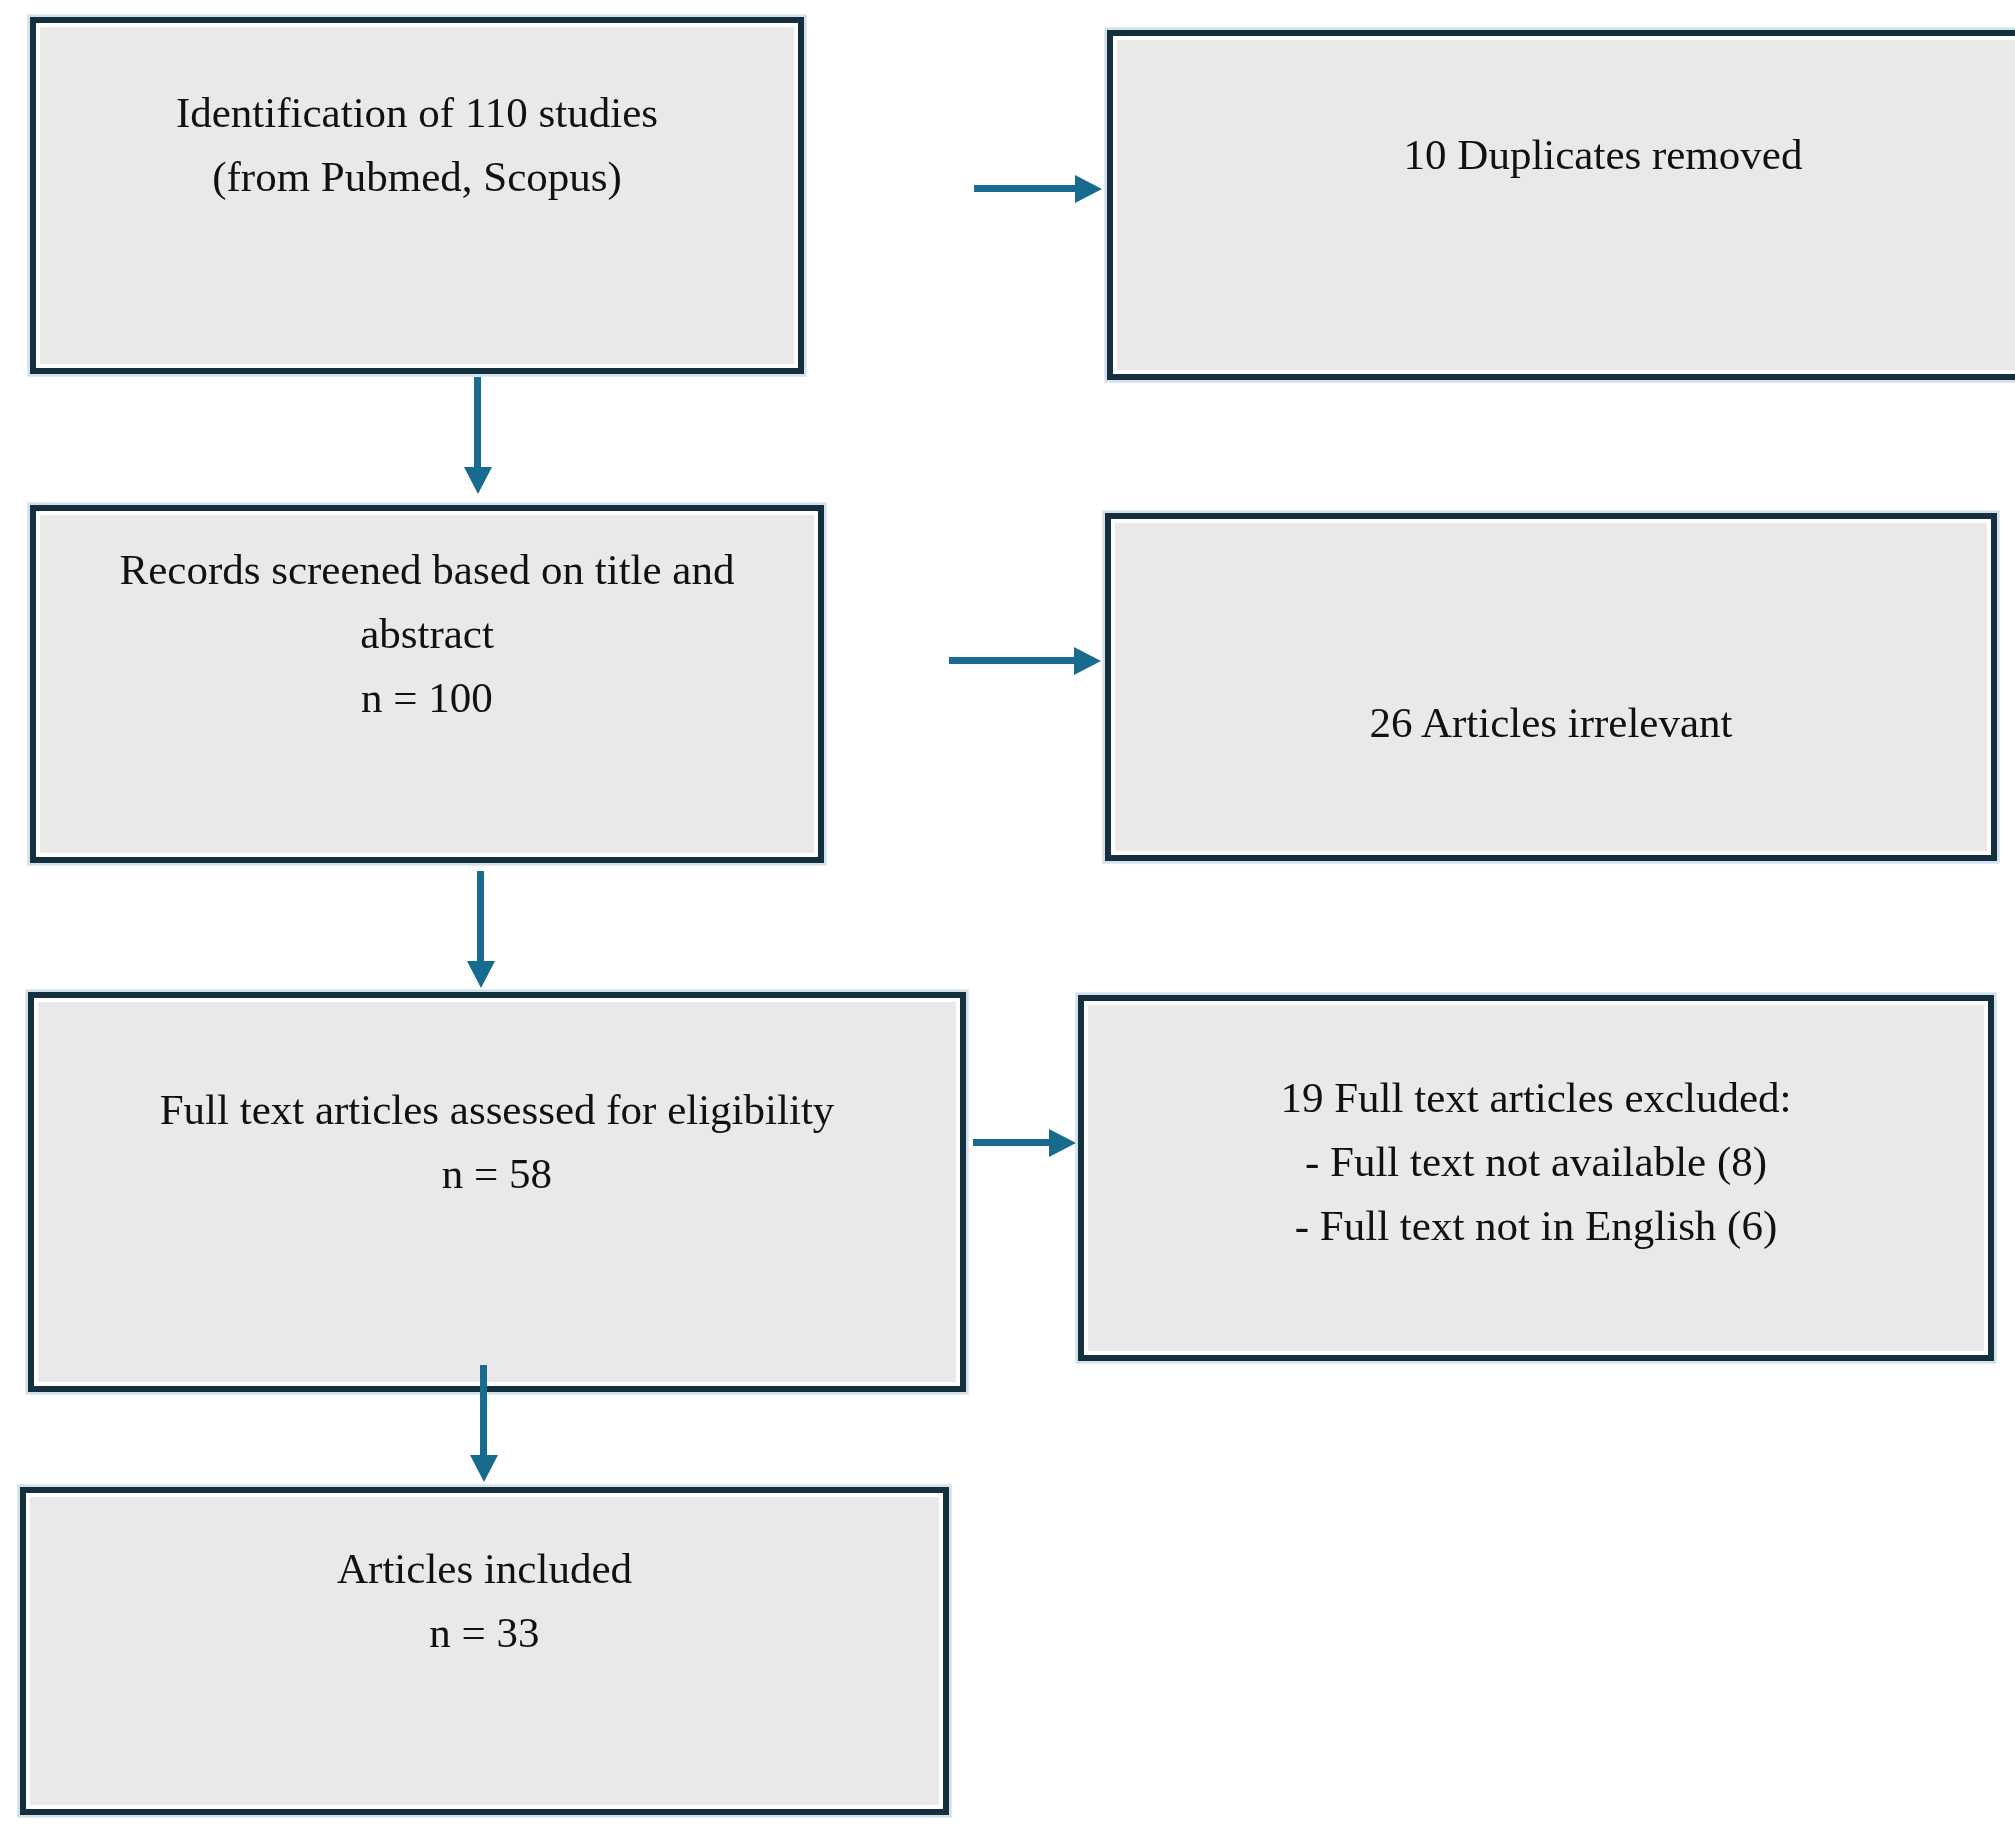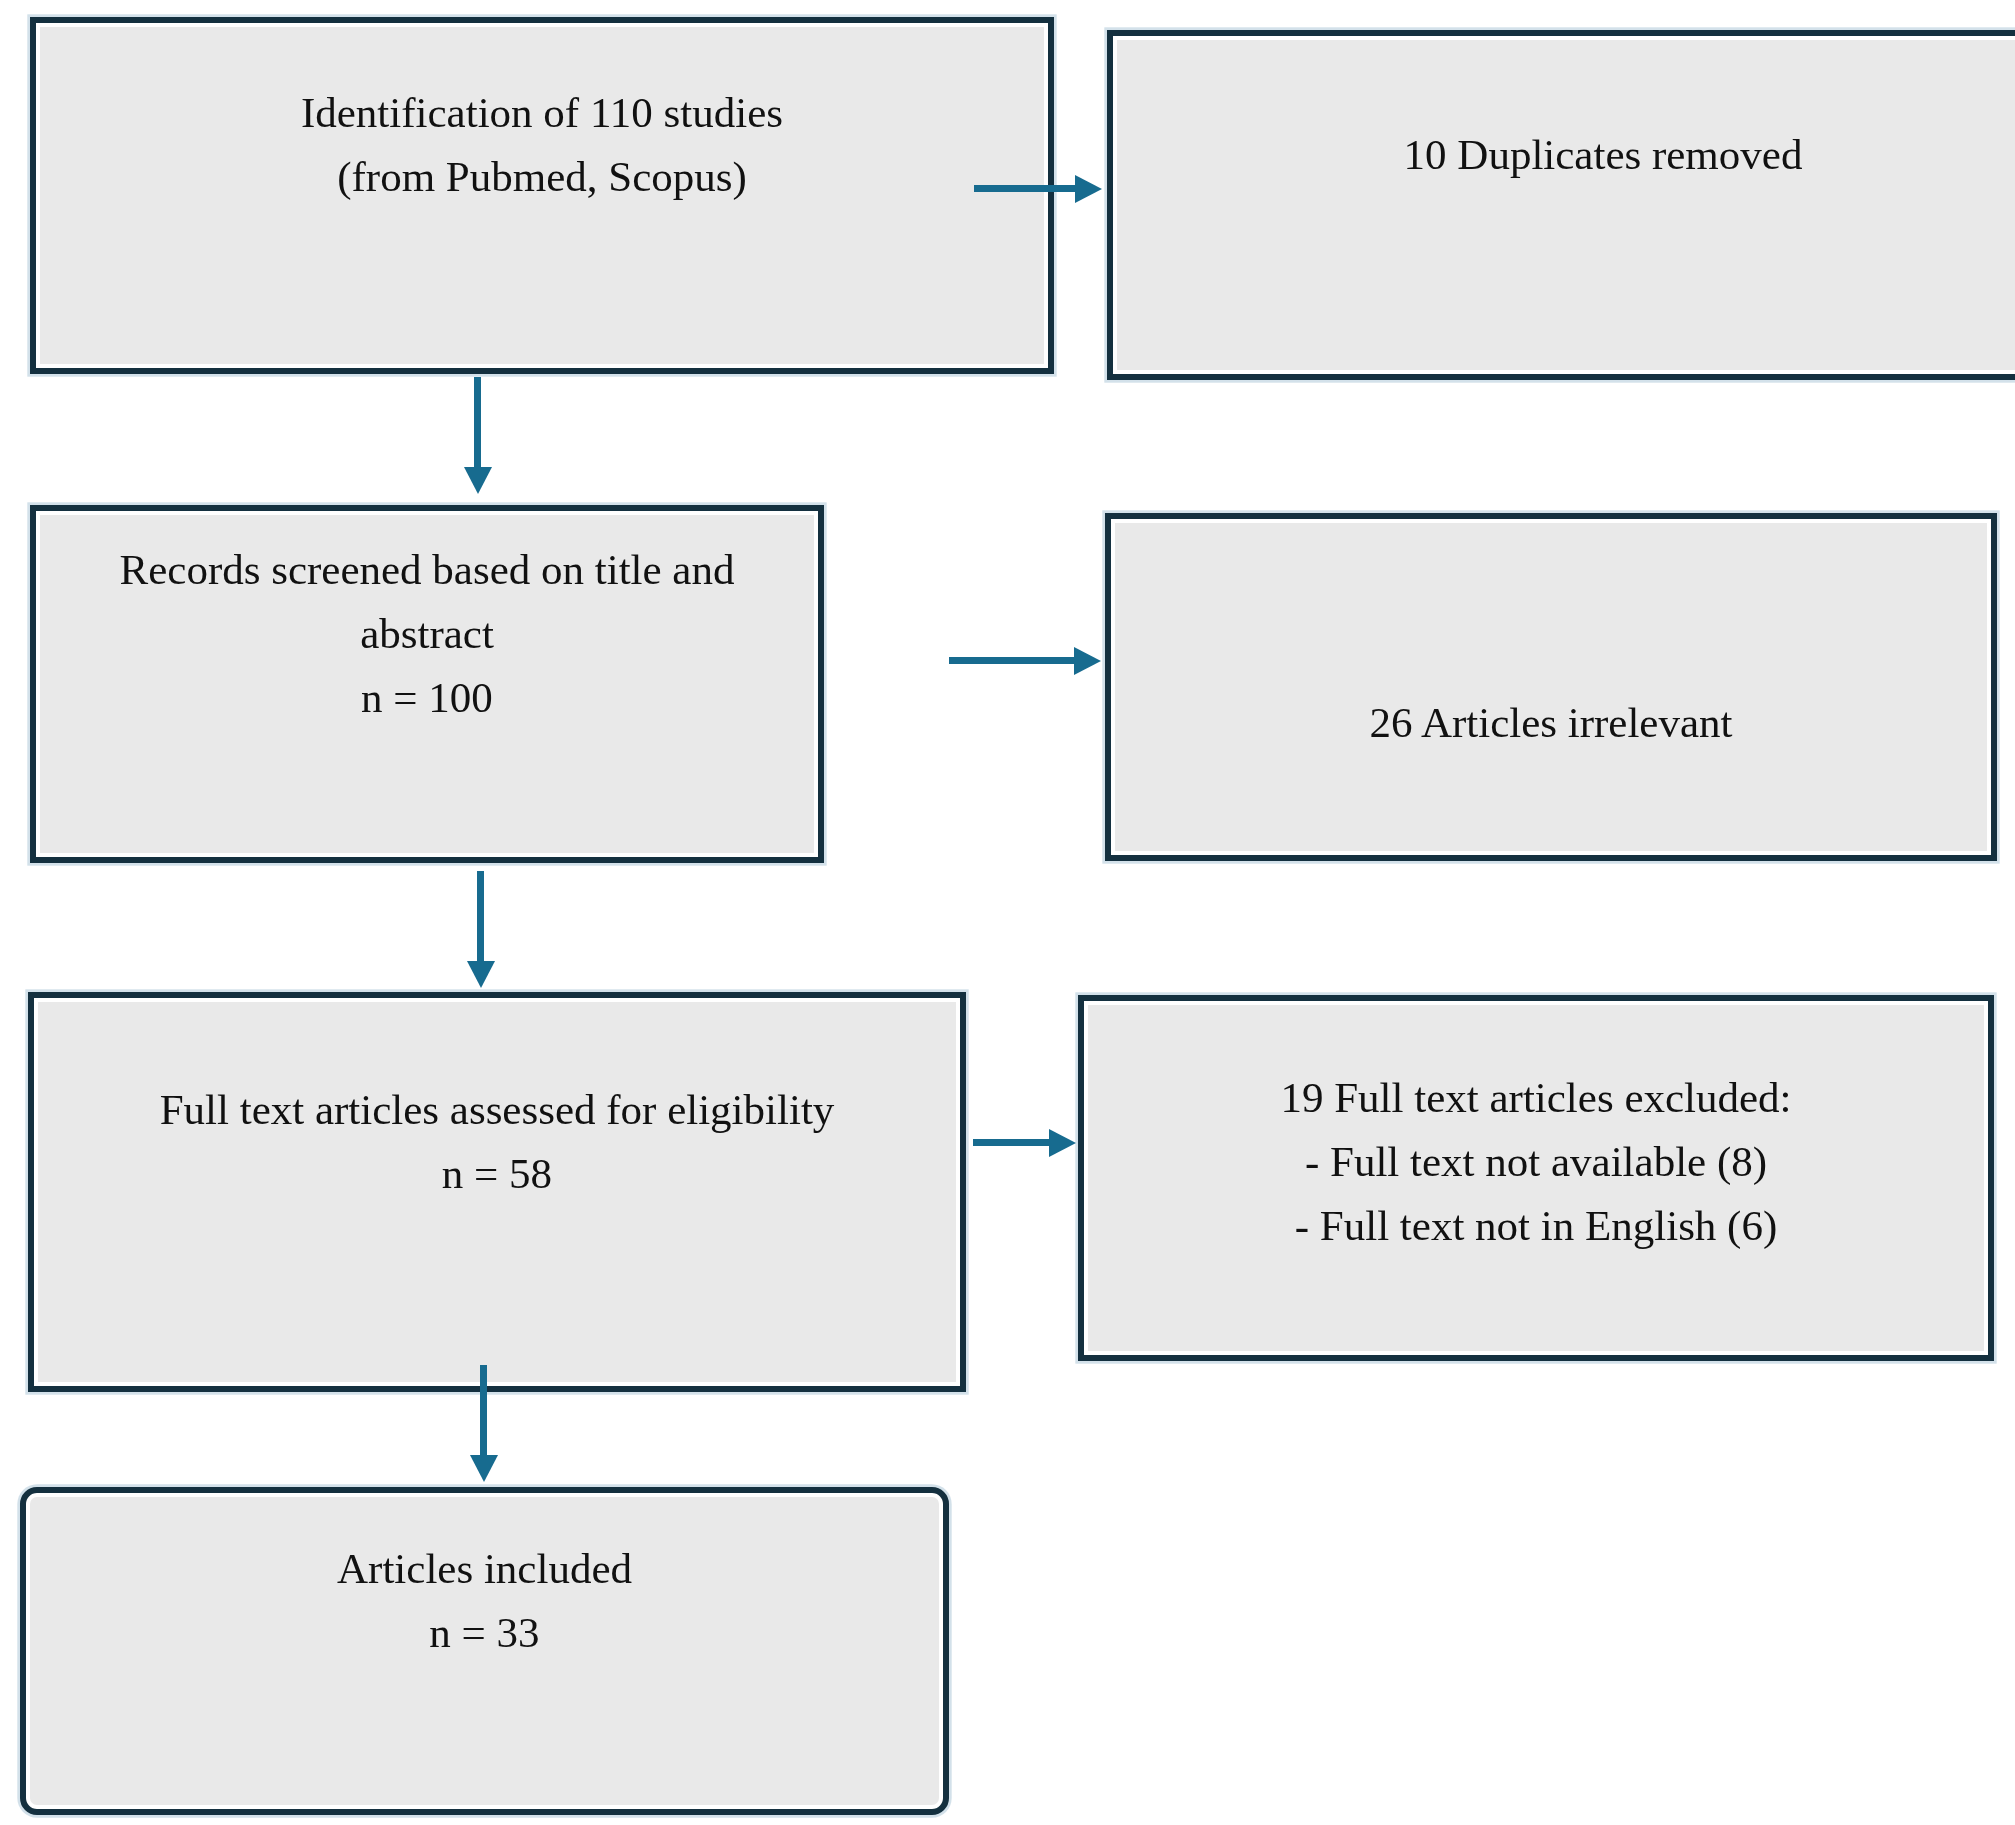--- a/index.html
+++ b/index.html
@@ -60,21 +60,21 @@
     border-top:14.7px solid transparent;
     border-bottom:14.7px solid transparent;
     border-left:27px solid var(--arrow);
   }
 </style>
 </head>
 <body>
 
 <div class="canvas">
 
-  <div class="fbox" style="left:30px; top:16.7px; width:1024px; height:357px;">
+  <div class="fbox" style="left:30px; top:16.7px; width:774px; height:357px;">
     <div class="line">Identification of 110 studies</div>
     <div class="line">(from Pubmed, Scopus)</div>
   </div>
 
   <div class="fbox" style="left:1107px; top:30px; width:992px; height:350px;">
     <div class="line">10 Duplicates removed</div>
   </div>
 
   <div class="arrow-h" style="left:974px; top:174px; width:128px;">
     <div class="shaft"></div>
@@ -120,19 +120,19 @@
   <div class="arrow-h" style="left:973px; top:1128px; width:103px;">
     <div class="shaft"></div>
     <div class="head"></div>
   </div>
 
   <div class="arrow-v" style="left:469px; top:1365px; height:117px;">
     <div class="shaft"></div>
     <div class="head"></div>
   </div>
 
-  <div class="fbox" style="left:20px; top:1487px; width:929px; height:328px;border-radius:17px;">
+  <div class="fbox" style="left:20px; top:1487px; width:929px; height:328px;">
     <div class="line">Articles included</div>
     <div class="line">n = 33</div>
   </div>
 
 </div>
 
 
 </body></html>

